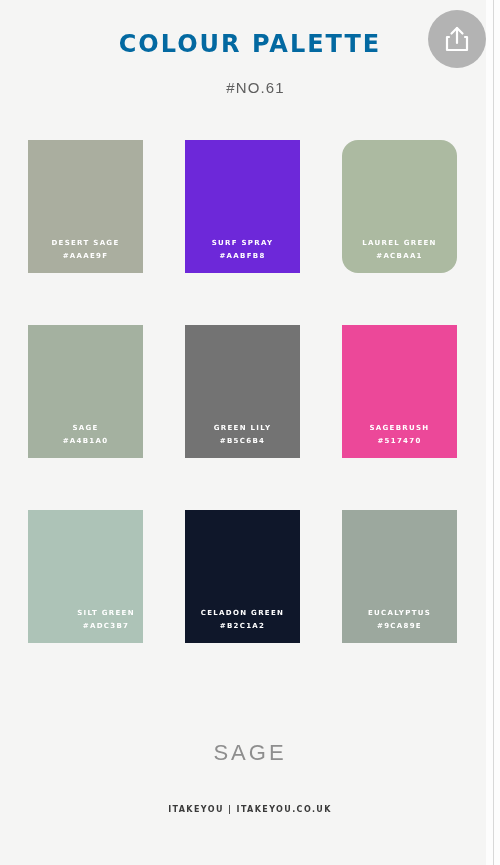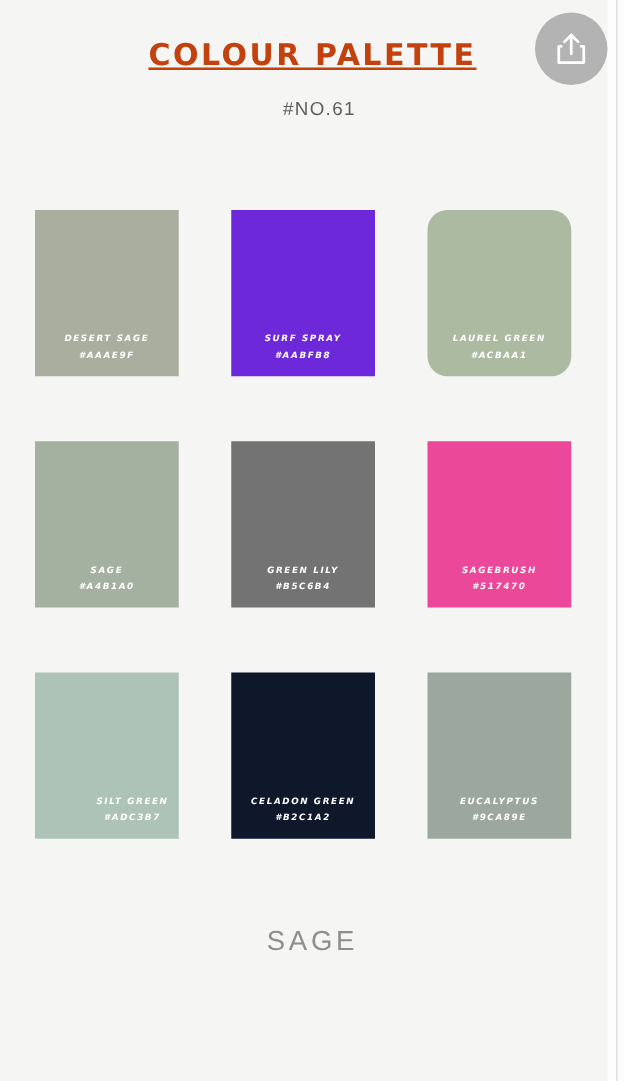--- a/index.html
+++ b/index.html
@@ -79,28 +79,27 @@
     letter-spacing: 1.1px;
     color: #5e5e5e;
     font-family: "Liberation Sans", sans-serif;
     padding-left: 11px;
   }
 
   
   .grid {
     position: absolute;
     left: 28px;
-    top: 168px;
+    top: 140px;
     width: 429px;
     display: grid;
     grid-template-columns: 115px 115px 115px;
     grid-template-rows: 133px 133px 133px;
     column-gap: 42px;
     row-gap: 52px;
-    font-style: italic;
   }
 
   .swatch {
     position: relative;
     width: 115px;
     height: 133px;
     display: flex;
     flex-direction: column;
     align-items: center;
     justify-content: flex-end;
@@ -155,21 +154,21 @@
     <span>
       <svg width="26" height="28" viewBox="0 0 26 28" fill="none" stroke="#ffffff" stroke-width="2.2" stroke-linecap="round" stroke-linejoin="round">
         <path d="M13 18 V3"></path>
         <path d="M7.5 8.5 L13 3 L18.5 8.5"></path>
         <path d="M5 12 H3 V25 H23 V12 H21"></path>
       </svg>
     </span>
   </div>
 
   <div class="header">
-    <div class="title" style="color: #c2410c; text-decoration: underline;">COLOUR PALETTE</div>
+    <div class="title" style="color: #0369a1;">COLOUR PALETTE</div>
     <div class="subtitle" style="color: rgb(94, 94, 94);">#NO.61</div>
   </div>
 
   <div class="grid">
 
     <div class="swatch" style="background: rgb(170, 174, 159);">
       <div class="swatch-name">DESERT SAGE</div>
       <div class="swatch-hex">#AAAE9F</div>
     </div>
 
@@ -210,15 +209,16 @@
 
     <div class="swatch" style="background: rgb(156, 168, 158);">
       <div class="swatch-name">EUCALYPTUS</div>
       <div class="swatch-hex">#9CA89E</div>
     </div>
 
   </div>
 
   <div class="footer">
     <div class="footer-name">SAGE</div>
+    <div class="footer-credit">ITAKEYOU | ITAKEYOU.CO.UK</div>
   </div>
 
 </div>
 
 </body></html>

